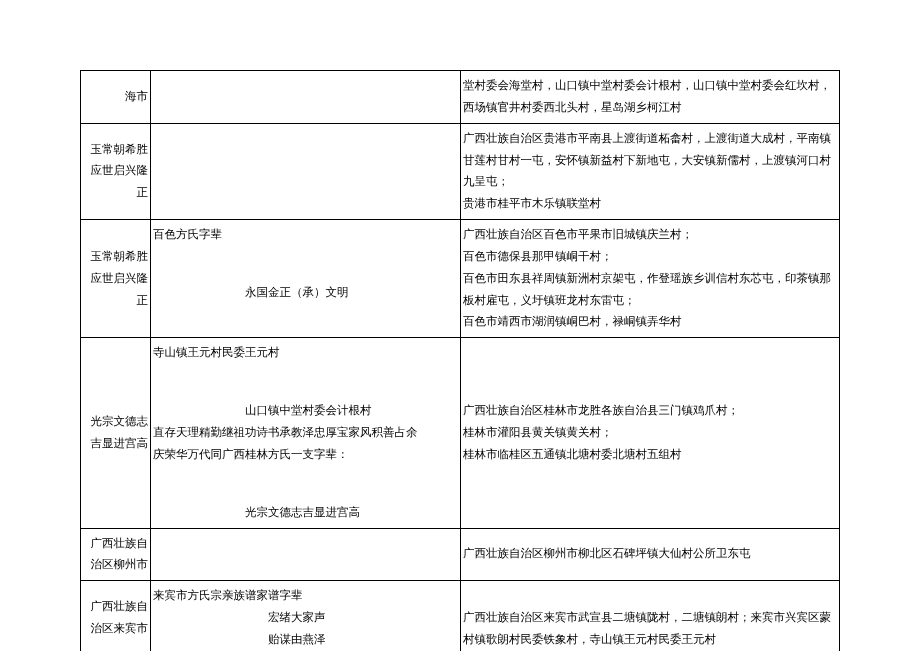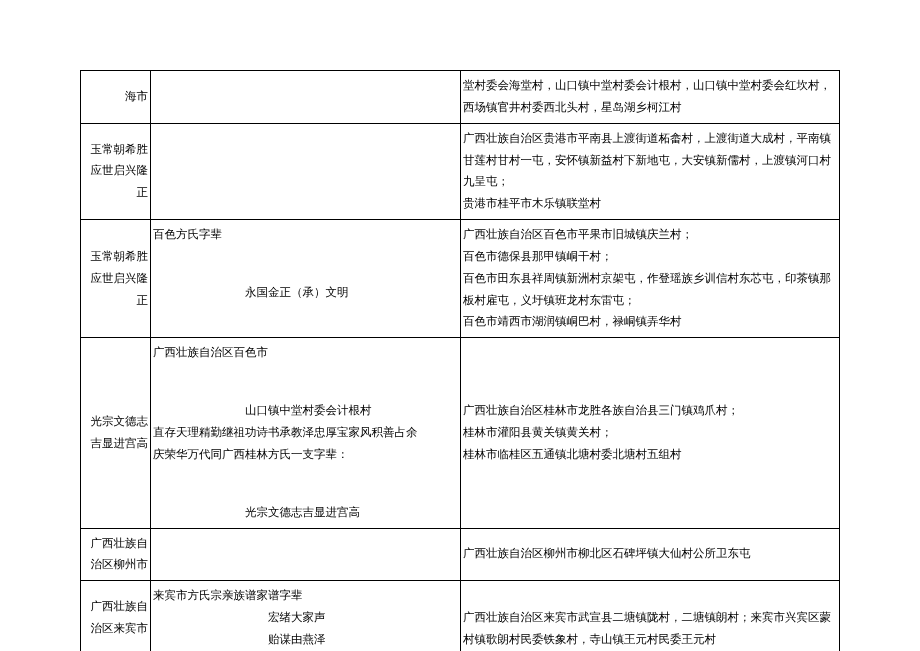--- a/index.html
+++ b/index.html
@@ -51,21 +51,21 @@
     <td class="col1">玉常朝希胜应世启兴隆正</td>
     <td class="col2 top">
       <span>百色方氏字辈</span><br>
       <span class="indent1">永国金正（承）文明</span>
     </td>
     <td class="col3"><span>广西壮族自治区百色市平果市旧城镇庆兰村；<br>百色市德保县那甲镇峒干村；<br>百色市田东县祥周镇新洲村京架屯，作登瑶族乡训信村东芯屯，印茶镇那板村雇屯，义圩镇班龙村东雷屯；<br>百色市靖西市湖润镇峒巴村，禄峒镇弄华村</span></td>
   </tr>
   <tr>
     <td class="col1">光宗文德志吉显进宫高</td>
     <td class="col2 top">
-      <span>广西壮族自治区百色市</span><br>
+      <span>寺山镇王元村民委王元村</span><br>
       <span class="indent1">山口镇中堂村委会计根村</span>
       <span>直存天理精勤继祖功诗书承教泽忠厚宝家风积善占余</span><br>
       <span>庆荣华万代同广西桂林方氏一支字辈：</span><br>
       <span class="indent1">光宗文德志吉显进宫高</span>
     </td>
     <td class="col3 mid"><span>广西壮族自治区桂林市龙胜各族自治县三门镇鸡爪村；<br>桂林市灌阳县黄关镇黄关村；<br>桂林市临桂区五通镇北塘村委北塘村五组村</span></td>
   </tr>
   <tr>
     <td class="col1">广西壮族自治区柳州市</td>
     <td class="col2"></td>

